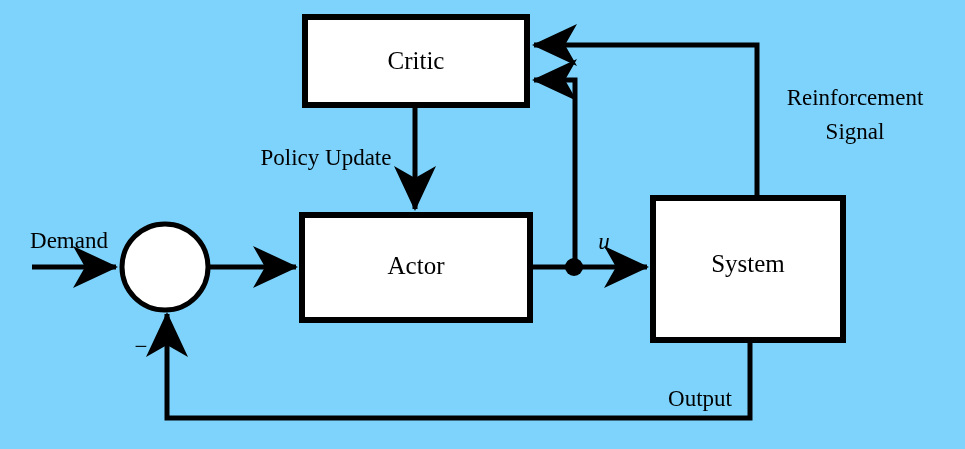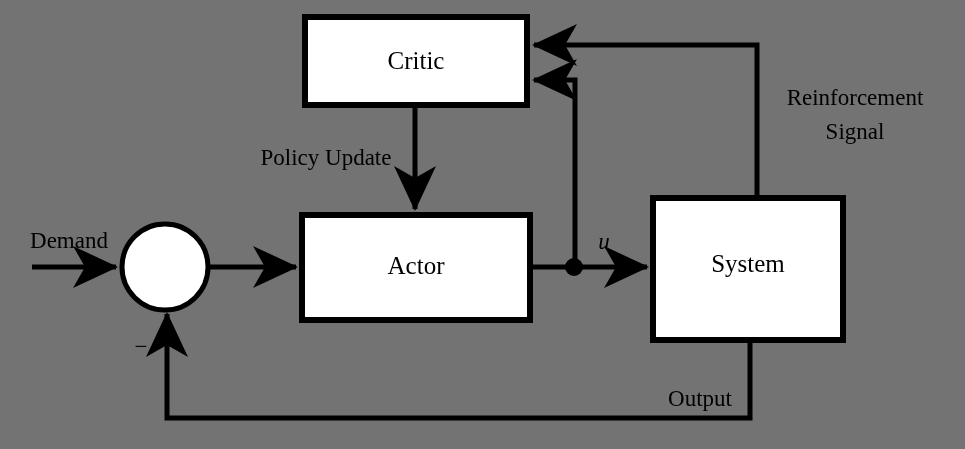--- a/index.html
+++ b/index.html
@@ -4,21 +4,21 @@
 <style>
   html, body {
     margin: 0;
     padding: 0;
     background: #ffffff;
   }
   #diagram-root {
     position: relative;
     width: 965px;
     height: 449px;
-    background: #737373;
+    background: #7dd3fc;
     font-family: "Liberation Serif", "DejaVu Serif", serif;
     overflow: hidden;
   }
   #diagram-svg {
     position: absolute;
     top: 0;
     left: 0;
     width: 965px;
     height: 449px;
   }

